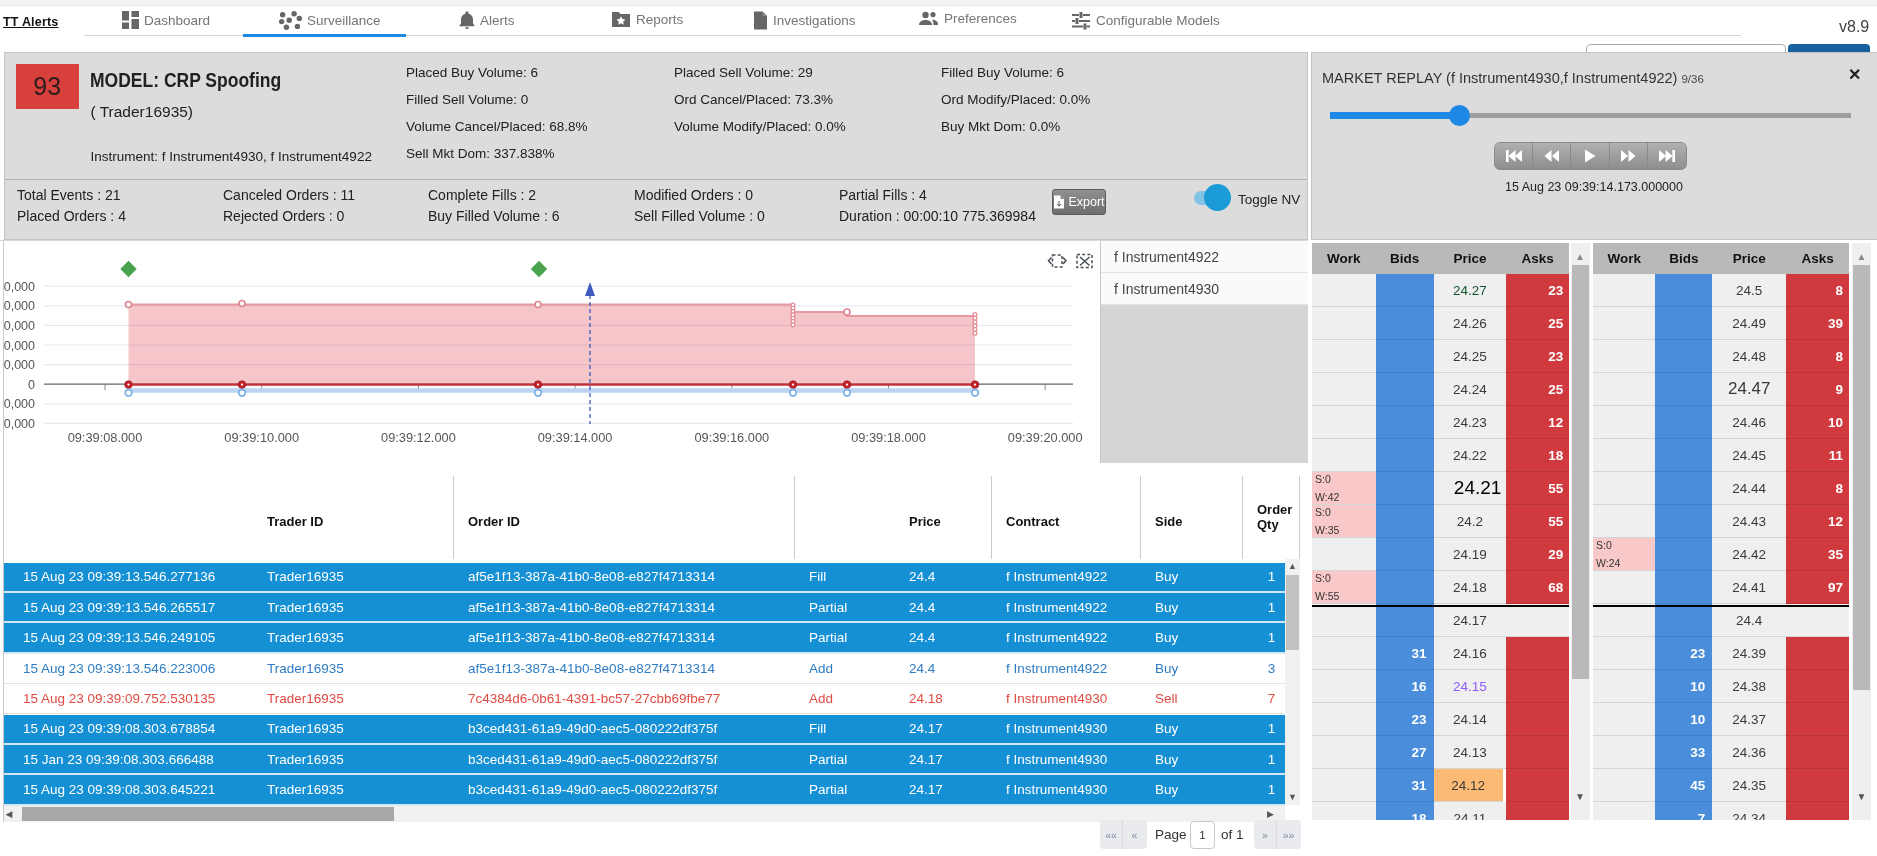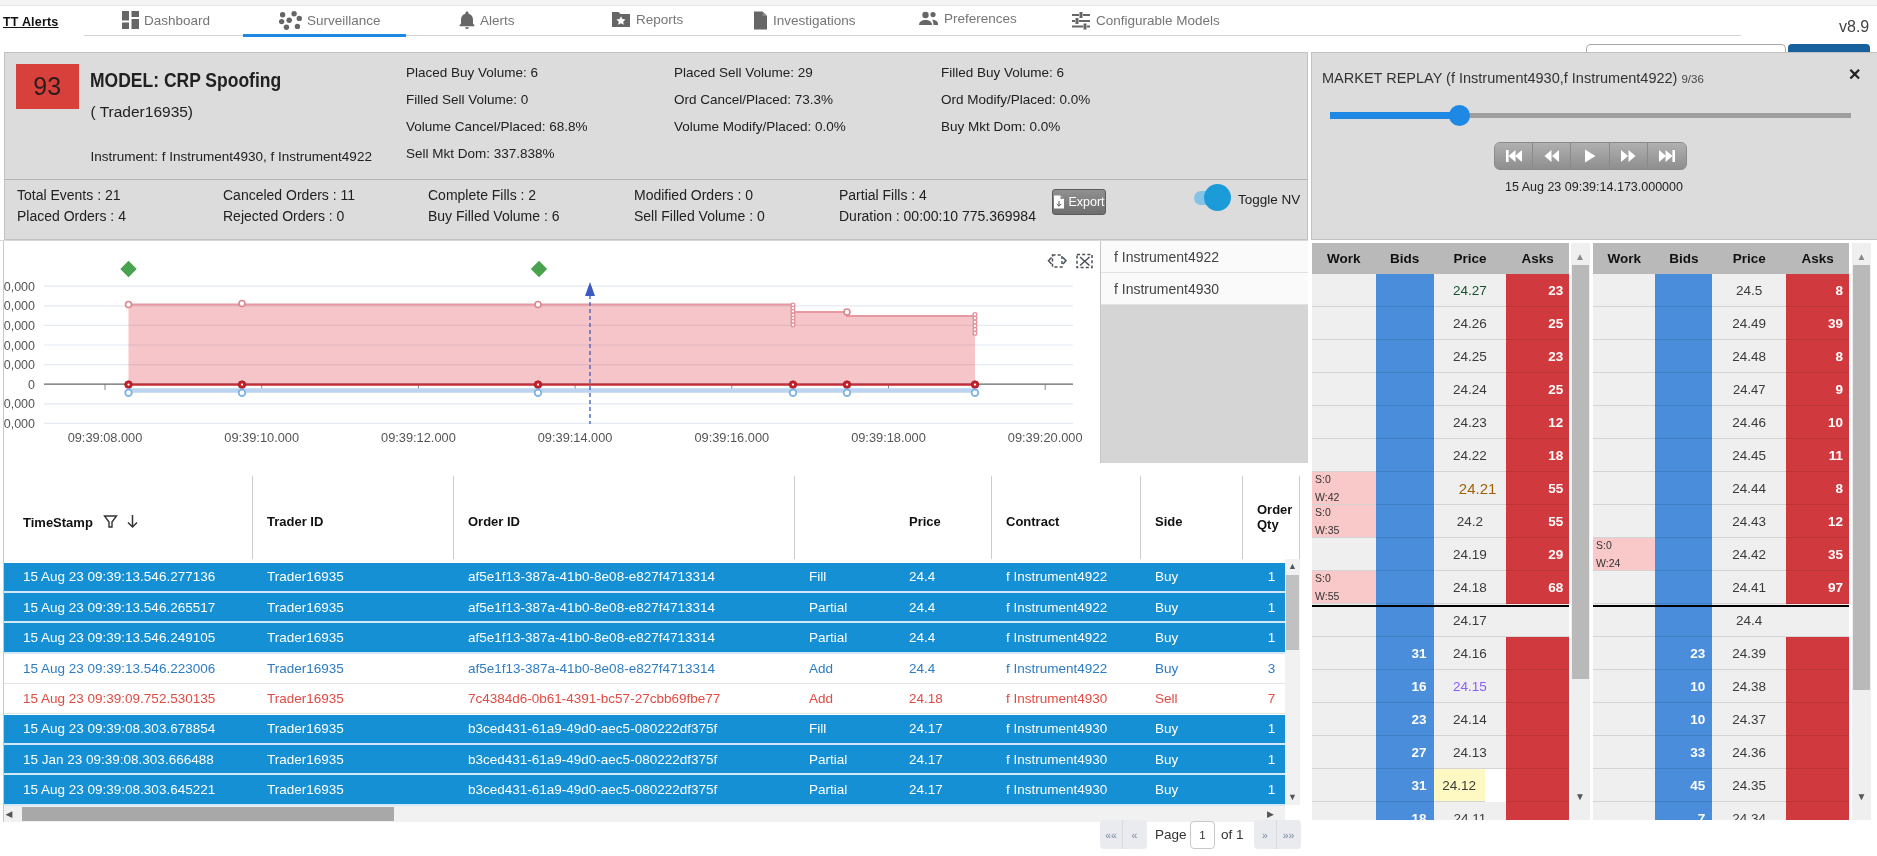--- a/index.html
+++ b/index.html
@@ -309,27 +309,20 @@
           <path d="M1080,16 L1089.5,24.5 M1089.5,16 L1080,24.5"></path>
         </g>
       </svg>
 <div id="legend">
   <div class="leg">f Instrument4922</div>
   <div class="leg">f Instrument4930</div>
 </div>
 </div>
 
 <div id="tablewrap">
-<div class="th" style="left:3.5px;width:249.5px;">
-        <span style="top:38px;left:19.5px;">TimeStamp<svg width="15" height="15" viewBox="0 0 15 15" style="margin-left:10px;vertical-align:-2px;">
-            <path d="M1.5 2 L13.5 2 L9 8 L9 13 L6 13 L6 8 Z" fill="none" stroke="#333" stroke-width="1.4"></path>
-          </svg><svg width="13" height="15" viewBox="0 0 13 15" style="margin-left:8px;vertical-align:-2px;">
-            <path d="M6.5 1 L6.5 12 M2 8.5 L6.5 13 L11 8.5" fill="none" stroke="#333" stroke-width="1.5"></path>
-          </svg></span>
-      </div>
 <div class="th" style="left:253px;width:201px;">
         <span style="top:38px;left:14px;">Trader ID</span>
       </div>
 <div class="th" style="left:454px;width:341px;">
         <span style="top:38px;left:14px;">Order ID</span>
       </div>
 <div class="th" style="left:895px;width:97px;">
         <span style="top:38px;left:14px;">Price</span>
       </div>
 <div class="th" style="left:992px;width:149px;">
@@ -487,21 +480,21 @@
 <div class="abs" style="left:63.7px;top:196px;width:57.9px;height:33px;background:#4a8edb;border-bottom:1px solid rgba(0,0,0,0.10);"></div>
 <div class="abs" style="left:121.6px;top:196px;width:72.6px;height:33px;background:#efefef;border-bottom:1px solid #d4d4d4;display:flex;align-items:center;justify-content:center;font-size:13.5px;color:#3a3a3a;">24.22</div>
 <div class="abs" style="left:194.2px;top:196px;width:63px;height:33px;background:#d03a3f;border-bottom:1px solid rgba(0,0,0,0.10);">
         <div class="abs" style="right:6px;top:0;height:33px;display:flex;align-items:center;font-size:13.5px;font-weight:bold;color:#fff;">18</div>
       </div>
 <div class="abs" style="left:0;top:229px;width:63.7px;height:33px;background:#f9c8c8;border-bottom:1px solid #d4d4d4;">
         <div class="abs" style="left:3px;top:1px;font-size:10.5px;color:#333;">S:0</div>
         <div class="abs" style="left:3px;bottom:1px;font-size:10.5px;color:#333;">W:42</div>
       </div>
 <div class="abs" style="left:63.7px;top:229px;width:57.9px;height:33px;background:#4a8edb;border-bottom:1px solid rgba(0,0,0,0.10);"></div>
-<div class="abs" style="left:121.6px;top:229px;width:88px;height:33px;background:#efefef;border-bottom:1px solid #d4d4d4;display:flex;align-items:center;justify-content:center;font-size:15px;color:#a16207;">24.21</div>
+<div class="abs" style="left:121.6px;top:229px;width:88px;height:33px;background:#efefef;border-bottom:1px solid #d4d4d4;display:flex;align-items:center;justify-content:center;font-size:19px;color:#000000;">24.21</div>
 <div class="abs" style="left:194.2px;top:229px;width:63px;height:33px;background:#d03a3f;border-bottom:1px solid rgba(0,0,0,0.10);">
         <div class="abs" style="right:6px;top:0;height:33px;display:flex;align-items:center;font-size:13.5px;font-weight:bold;color:#fff;">55</div>
       </div>
 <div class="abs" style="left:0;top:262px;width:63.7px;height:33px;background:#f9c8c8;border-bottom:1px solid #d4d4d4;">
         <div class="abs" style="left:3px;top:1px;font-size:10.5px;color:#333;">S:0</div>
         <div class="abs" style="left:3px;bottom:1px;font-size:10.5px;color:#333;">W:35</div>
       </div>
 <div class="abs" style="left:63.7px;top:262px;width:57.9px;height:33px;background:#4a8edb;border-bottom:1px solid rgba(0,0,0,0.10);"></div>
 <div class="abs" style="left:121.6px;top:262px;width:72.6px;height:33px;background:#efefef;border-bottom:1px solid #d4d4d4;display:flex;align-items:center;justify-content:center;font-size:13.5px;color:#3a3a3a;">24.2</div>
 <div class="abs" style="left:194.2px;top:262px;width:63px;height:33px;background:#d03a3f;border-bottom:1px solid rgba(0,0,0,0.10);">
@@ -548,21 +541,21 @@
 <div class="abs" style="left:0;top:493px;width:63.7px;height:33px;background:#efefef;border-bottom:1px solid #d4d4d4;"></div>
 <div class="abs" style="left:63.7px;top:493px;width:57.9px;height:33px;background:#4a8edb;border-bottom:1px solid rgba(0,0,0,0.10);">
         <div class="abs" style="right:7px;top:0;height:33px;display:flex;align-items:center;font-size:13.5px;font-weight:bold;color:#fff;">27</div>
       </div>
 <div class="abs" style="left:121.6px;top:493px;width:72.6px;height:33px;background:#efefef;border-bottom:1px solid #d4d4d4;display:flex;align-items:center;justify-content:center;font-size:13.5px;color:#3a3a3a;">24.13</div>
 <div class="abs" style="left:194.2px;top:493px;width:63px;height:33px;background:#d03a3f;border-bottom:1px solid rgba(0,0,0,0.10);"></div>
 <div class="abs" style="left:0;top:526px;width:63.7px;height:33px;background:#efefef;border-bottom:1px solid #d4d4d4;"></div>
 <div class="abs" style="left:63.7px;top:526px;width:57.9px;height:33px;background:#4a8edb;border-bottom:1px solid rgba(0,0,0,0.10);">
         <div class="abs" style="right:7px;top:0;height:33px;display:flex;align-items:center;font-size:13.5px;font-weight:bold;color:#fff;">31</div>
       </div>
-<div class="abs" style="left:121.6px;top:526px;width:51px;height:33px;background:#fef9c3;border-bottom:1px solid #d4d4d4;display:flex;align-items:center;justify-content:center;font-size:13.5px;color:#3a3a3a;">24.12</div>
+<div class="abs" style="left:121.6px;top:526px;width:69px;height:33px;background:#fdba74;border-bottom:1px solid #d4d4d4;display:flex;align-items:center;justify-content:center;font-size:13.5px;color:#3a3a3a;">24.12</div>
 <div class="abs" style="left:194.2px;top:526px;width:63px;height:33px;background:#d03a3f;border-bottom:1px solid rgba(0,0,0,0.10);"></div>
 <div class="abs" style="left:0;top:559px;width:63.7px;height:33px;background:#efefef;border-bottom:1px solid #d4d4d4;"></div>
 <div class="abs" style="left:63.7px;top:559px;width:57.9px;height:33px;background:#4a8edb;border-bottom:1px solid rgba(0,0,0,0.10);">
         <div class="abs" style="right:7px;top:0;height:33px;display:flex;align-items:center;font-size:13.5px;font-weight:bold;color:#fff;">18</div>
       </div>
 <div class="abs" style="left:121.6px;top:559px;width:72.6px;height:33px;background:#efefef;border-bottom:1px solid #d4d4d4;display:flex;align-items:center;justify-content:center;font-size:13.5px;color:#3a3a3a;">24.11</div>
 <div class="abs" style="left:194.2px;top:559px;width:63px;height:33px;background:#d03a3f;border-bottom:1px solid rgba(0,0,0,0.10);"></div>
 </div>
 <div class="abs" style="left:1570.5px;top:243px;width:19px;height:577px;background:#efefef;">
       <div class="abs" style="left:0;top:8px;width:19px;height:12px;color:#8a8a8a;font-size:10px;text-align:center;line-height:12px;">▲</div>
@@ -587,21 +580,21 @@
         <div class="abs" style="right:6px;top:0;height:33px;display:flex;align-items:center;font-size:13.5px;font-weight:bold;color:#fff;">39</div>
       </div>
 <div class="abs" style="left:0;top:97px;width:62.4px;height:33px;background:#efefef;border-bottom:1px solid #d4d4d4;"></div>
 <div class="abs" style="left:62.4px;top:97px;width:56.9px;height:33px;background:#4a8edb;border-bottom:1px solid rgba(0,0,0,0.10);"></div>
 <div class="abs" style="left:119.3px;top:97px;width:73.9px;height:33px;background:#efefef;border-bottom:1px solid #d4d4d4;display:flex;align-items:center;justify-content:center;font-size:13.5px;color:#3a3a3a;">24.48</div>
 <div class="abs" style="left:193.2px;top:97px;width:62.8px;height:33px;background:#d03a3f;border-bottom:1px solid rgba(0,0,0,0.10);">
         <div class="abs" style="right:6px;top:0;height:33px;display:flex;align-items:center;font-size:13.5px;font-weight:bold;color:#fff;">8</div>
       </div>
 <div class="abs" style="left:0;top:130px;width:62.4px;height:33px;background:#efefef;border-bottom:1px solid #d4d4d4;"></div>
 <div class="abs" style="left:62.4px;top:130px;width:56.9px;height:33px;background:#4a8edb;border-bottom:1px solid rgba(0,0,0,0.10);"></div>
-<div class="abs" style="left:119.3px;top:130px;width:73.9px;height:33px;background:#efefef;border-bottom:1px solid #d4d4d4;display:flex;align-items:center;justify-content:center;font-size:13px;color:#3a3a3a;">24.47</div>
+<div class="abs" style="left:119.3px;top:130px;width:73.9px;height:33px;background:#efefef;border-bottom:1px solid #d4d4d4;display:flex;align-items:center;justify-content:center;font-size:17px;color:#3a3a3a;">24.47</div>
 <div class="abs" style="left:193.2px;top:130px;width:62.8px;height:33px;background:#d03a3f;border-bottom:1px solid rgba(0,0,0,0.10);">
         <div class="abs" style="right:6px;top:0;height:33px;display:flex;align-items:center;font-size:13.5px;font-weight:bold;color:#fff;">9</div>
       </div>
 <div class="abs" style="left:0;top:163px;width:62.4px;height:33px;background:#efefef;border-bottom:1px solid #d4d4d4;"></div>
 <div class="abs" style="left:62.4px;top:163px;width:56.9px;height:33px;background:#4a8edb;border-bottom:1px solid rgba(0,0,0,0.10);"></div>
 <div class="abs" style="left:119.3px;top:163px;width:73.9px;height:33px;background:#efefef;border-bottom:1px solid #d4d4d4;display:flex;align-items:center;justify-content:center;font-size:13.5px;color:#3a3a3a;">24.46</div>
 <div class="abs" style="left:193.2px;top:163px;width:62.8px;height:33px;background:#d03a3f;border-bottom:1px solid rgba(0,0,0,0.10);">
         <div class="abs" style="right:6px;top:0;height:33px;display:flex;align-items:center;font-size:13.5px;font-weight:bold;color:#fff;">10</div>
       </div>
 <div class="abs" style="left:0;top:196px;width:62.4px;height:33px;background:#efefef;border-bottom:1px solid #d4d4d4;"></div>

